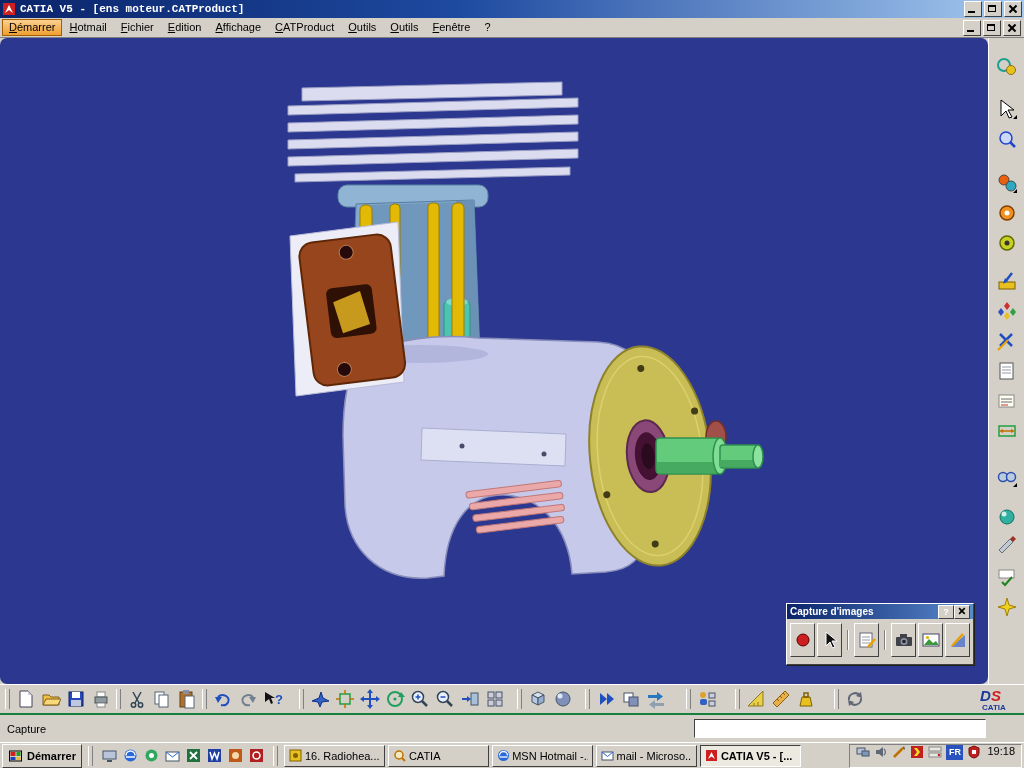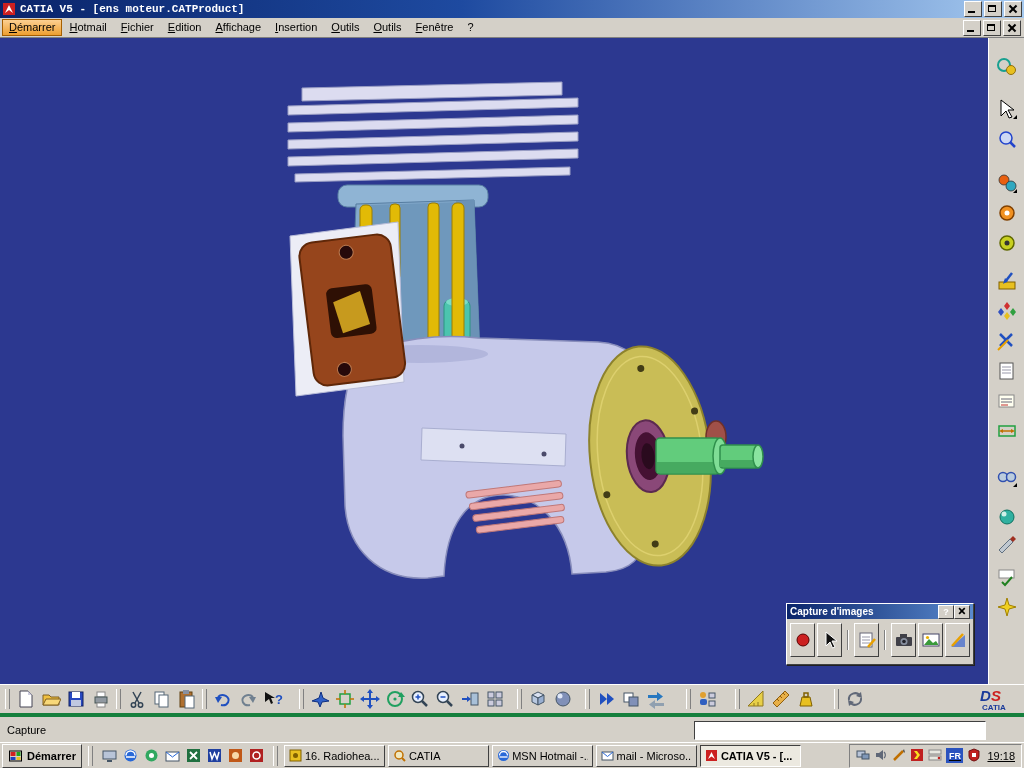--- a/index.html
+++ b/index.html
@@ -22,49 +22,49 @@
   .g-x::before,.g-x::after{content:"";position:absolute;left:0;top:3px;width:10px;height:2px;background:#000;}
   .g-x::before{transform:rotate(45deg);} .g-x::after{transform:rotate(-45deg);}
   
   .menubar{position:absolute;left:0;top:18px;width:1024px;height:20px;background:#d4d0c8;
     border-bottom:1px solid #808080;display:flex;align-items:center;box-sizing:border-box;padding-left:2px;}
   .menu-item{display:inline-block;padding:2px 7px 3px 7px;}
   .menu-item::first-letter{text-decoration:underline;}
   .menu-item.hl{background:linear-gradient(#fcd092,#ee9f30);border:1px solid #a65f00;padding:1px 6px 2px 6px;}
   .mdibtns{margin-left:auto;display:flex;gap:2px;margin-right:3px;}
   
-  .viewport{position:absolute;left:0;top:38px;width:988px;height:646px;background:#2c3890;}
+  .viewport{position:absolute;left:0;top:38px;width:988px;height:646px;background:#2c3890;border-radius:7px;}
   
   .rtoolbar{position:absolute;left:988px;top:38px;width:36px;height:646px;background:#d4d0c8;
     border-left:1px solid #ffffff;box-sizing:border-box;display:flex;flex-direction:column;align-items:center;
     padding-top:16px;gap:4px;}
   .rt-btn{width:26px;height:26px;display:flex;align-items:center;justify-content:center;}
   
   .btoolbar{position:absolute;left:0;top:684px;width:1024px;height:29px;background:#d4d0c8;
     border-top:1px solid #ffffff;box-sizing:border-box;display:flex;align-items:center;padding:0 2px;}
   .tb-btn{width:25px;height:25px;display:flex;align-items:center;justify-content:center;flex:0 0 auto;}
   .ds-logo{margin-left:auto;margin-right:2px;}
   
   .statusbar{position:absolute;left:0;top:713px;width:1024px;height:29px;background:#d4d0c8;
-    border-top:4px solid #15803d;box-sizing:border-box;display:flex;align-items:center;}
+    border-top:2px solid #15803d;box-sizing:border-box;display:flex;align-items:center;}
   .status-msg{padding-left:7px;}
   .cmd-field{position:absolute;left:694px;top:4px;width:292px;height:19px;border:1px solid;
     border-color:#404040 #ffffff #ffffff #404040;background:#ffffff;font-family:"Liberation Sans",sans-serif;
     font-size:11px;box-sizing:border-box;padding:0 3px;}
   
   .taskbar{position:absolute;left:0;top:742px;width:1024px;height:26px;background:#d4d0c8;
     border-top:1px solid #ffffff;box-sizing:border-box;display:flex;align-items:center;padding:0 2px;gap:3px;}
   .start-btn{height:22px;display:flex;align-items:center;gap:3px;padding:0 5px;font-weight:bold;}
   .ql{display:flex;align-items:center;gap:4px;padding:0 2px;}
   .ql-icon{width:17px;height:17px;display:flex;align-items:center;justify-content:center;}
   .task{width:101px;height:22px;display:flex;align-items:center;gap:3px;padding:0 4px;box-sizing:border-box;overflow:hidden;}
   .task .tlabel{white-space:nowrap;overflow:hidden;font-size:11px;text-align:right;}
   .task.active{border-color:#404040 #ffffff #ffffff #404040;background:#ece9e0;font-weight:bold;}
-  .tray{margin-left:auto;height:22px;display:flex;align-items:center;gap:4px;padding:0 6px;
-    border:1px solid;border-color:#808080 #ffffff #ffffff #808080;text-decoration:underline;}
+  .tray{margin-left:auto;height:22px;display:flex;gap:4px;padding:0 6px;
+    border:1px solid;border-color:#808080 #ffffff #ffffff #808080;}
   .lang-box{width:17px;height:15px;background:#2a52be;color:#fff;font-size:9px;font-weight:bold;
     display:flex;align-items:center;justify-content:center;}
   .clock{padding-left:2px;}
   
   .palette{position:absolute;left:786px;top:565px;width:188px;height:62px;background:#d4d0c8;
     border:1px solid;border-color:#ffffff #404040 #404040 #ffffff;box-shadow:1px 1px 0 #202020;box-sizing:border-box;}
   .pal-title{height:15px;background:linear-gradient(90deg,#0a246a,#5a8ace);display:flex;align-items:center;
     color:#fff;font-weight:bold;font-size:10px;padding:0 3px;}
   .pal-title-text{flex:1;}
   .pal-btn-sm{width:14px;height:12px;display:flex;align-items:center;justify-content:center;font-size:9px;font-weight:bold;position:relative;}
@@ -94,21 +94,21 @@
         </span>
     </span>
   </div>
 
   <div class="menubar">
     <span class="menu-item hl">Démarrer</span>
     <span class="menu-item">Hotmail</span>
     <span class="menu-item">Fichier</span>
     <span class="menu-item">Edition</span>
     <span class="menu-item">Affichage</span>
-    <span class="menu-item">Insertion</span>
+    <span class="menu-item">CATProduct</span>
     <span class="menu-item">Outils</span>
     <span class="menu-item">Outils</span>
     <span class="menu-item">Fenêtre</span>
     <span class="menu-item">?</span>
     <span class="mdibtns">
       <span class="winbtn raised">
           <span class="g-min"></span>
         </span>
       <span class="winbtn raised">
           <span class="g-max"></span>

